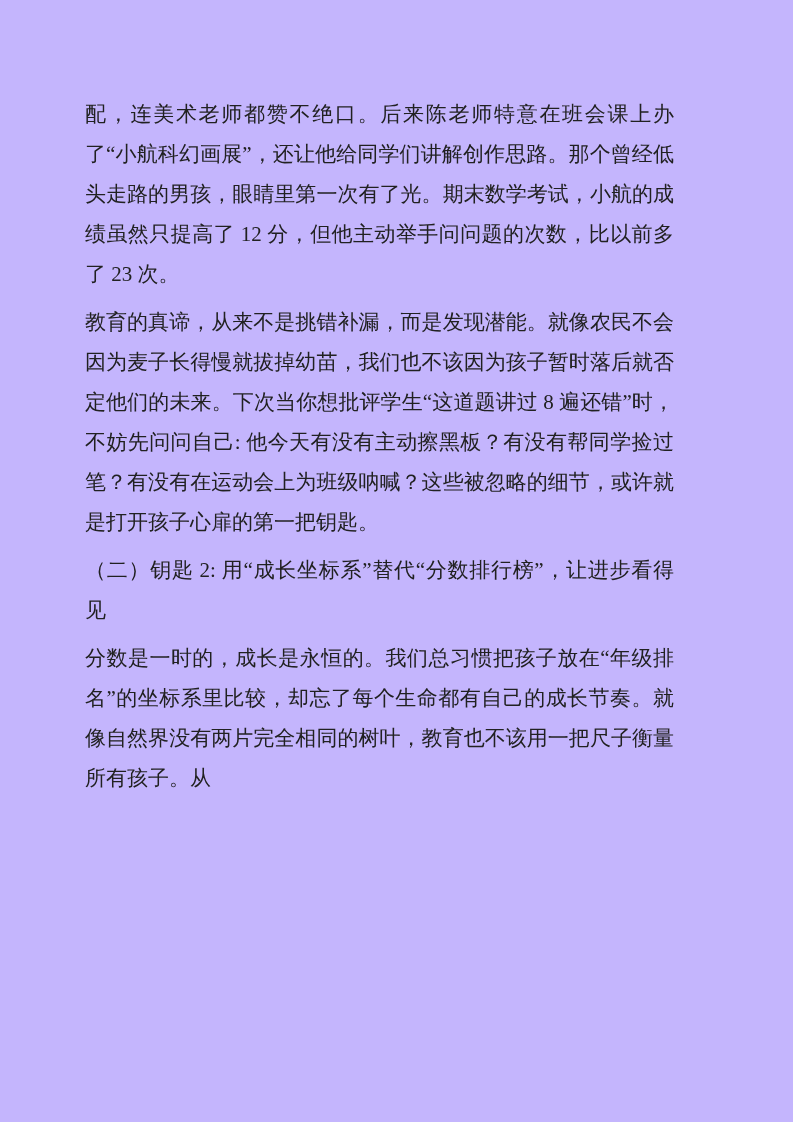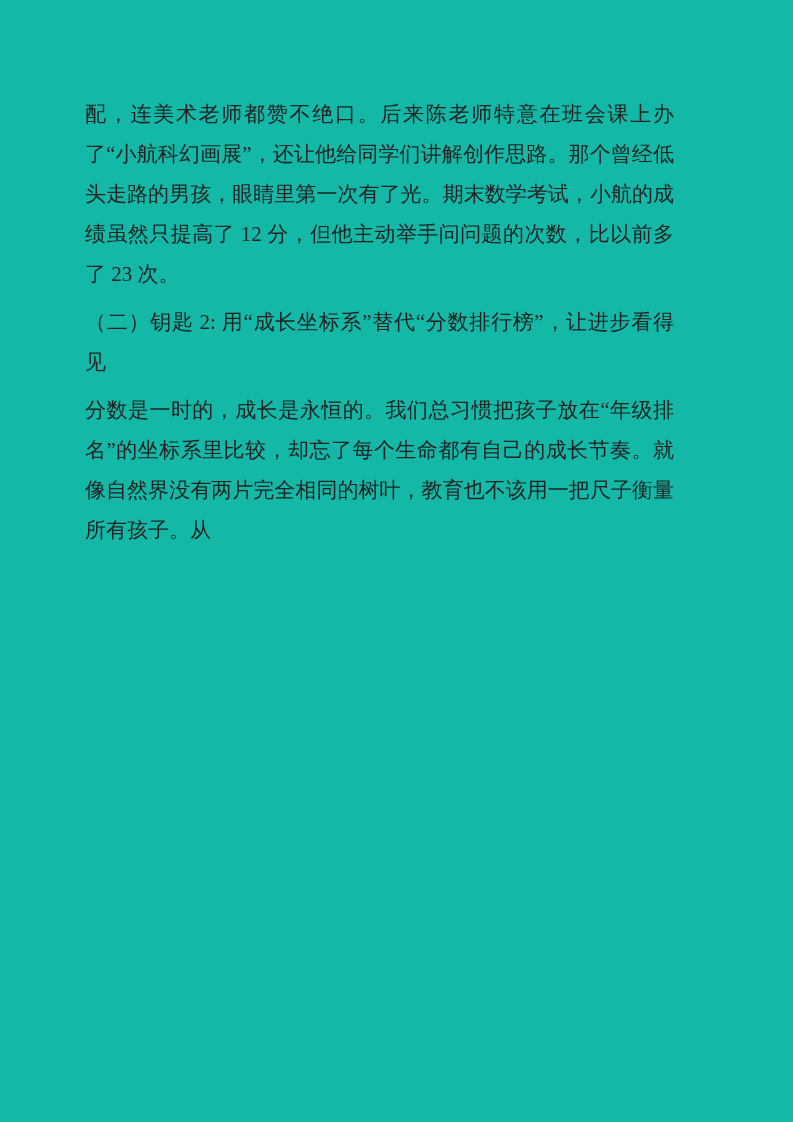--- a/index.html
+++ b/index.html
@@ -10,21 +10,21 @@
   body {
     width: 793px;
     height: 1122px;
     background: #ffffff;
     font-family: "Liberation Serif", "DejaVu Serif", serif;
   }
   .doc-page {
     position: relative;
     width: 793px;
     height: 1122px;
-    background: #14b8a6;
+    background: #c4b5fd;
     overflow: hidden;
   }
   .doc-content {
     position: absolute;
     left: 85px;
     top: 94px;
     width: 589px;
   }
   .para {
     margin: 0 0 8px 0;
@@ -35,16 +35,17 @@
     text-align-last: left;
     word-break: break-all;
   }
 </style>
 </head>
 <body>
 
 <div class="doc-page">
   <div class="doc-content">
     <p class="para">配，连美术老师都赞不绝口。后来陈老师特意在班会课上办了“小航科幻画展”，还让他给同学们讲解创作思路。那个曾经低头走路的男孩，眼睛里第一次有了光。期末数学考试，小航的成绩虽然只提高了 12 分，但他主动举手问问题的次数，比以前多了 23 次。</p>
+    <p class="para">教育的真谛，从来不是挑错补漏，而是发现潜能。就像农民不会因为麦子长得慢就拔掉幼苗，我们也不该因为孩子暂时落后就否定他们的未来。下次当你想批评学生“这道题讲过 8 遍还错”时，不妨先问问自己: 他今天有没有主动擦黑板？有没有帮同学捡过笔？有没有在运动会上为班级呐喊？这些被忽略的细节，或许就是打开孩子心扉的第一把钥匙。</p>
     <p class="para">（二）钥匙 2: 用“成长坐标系”替代“分数排行榜”，让进步看得见</p>
     <p class="para">分数是一时的，成长是永恒的。我们总习惯把孩子放在“年级排名”的坐标系里比较，却忘了每个生命都有自己的成长节奏。就像自然界没有两片完全相同的树叶，教育也不该用一把尺子衡量所有孩子。从</p>
   </div>
 </div>
 
 </body></html>

